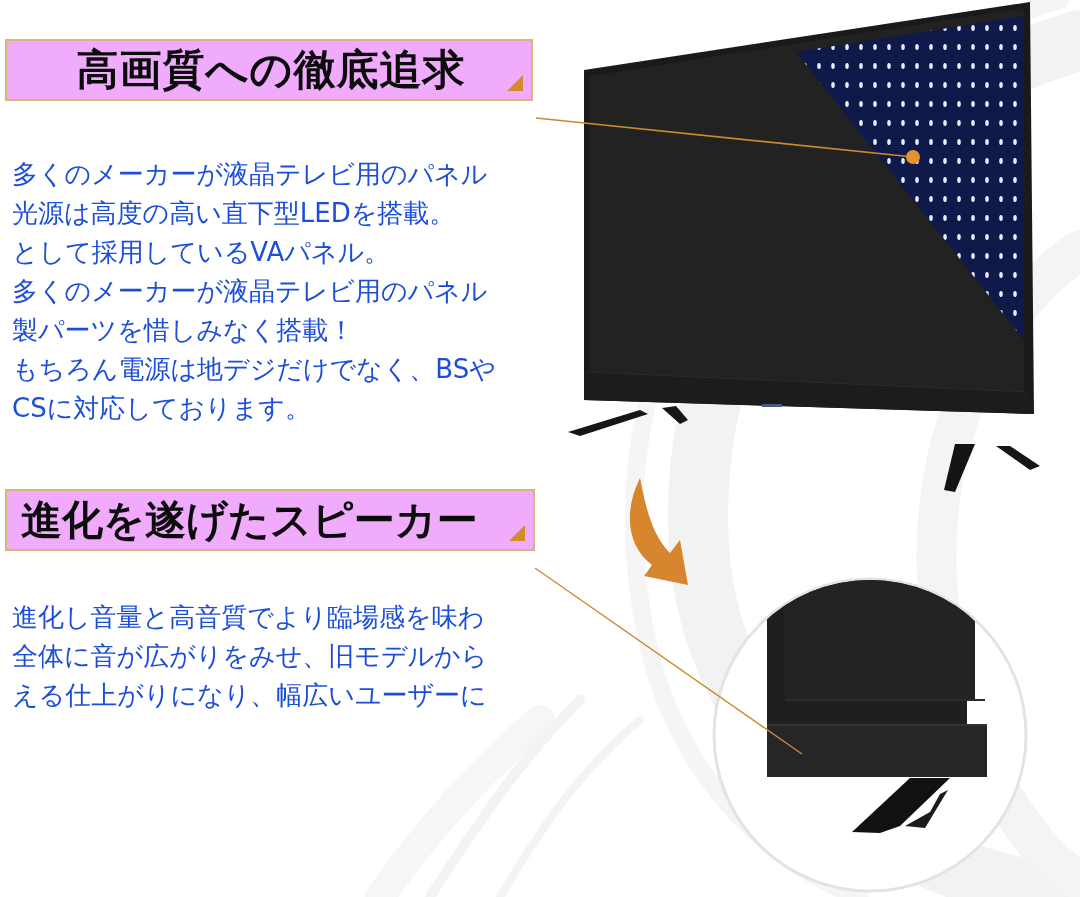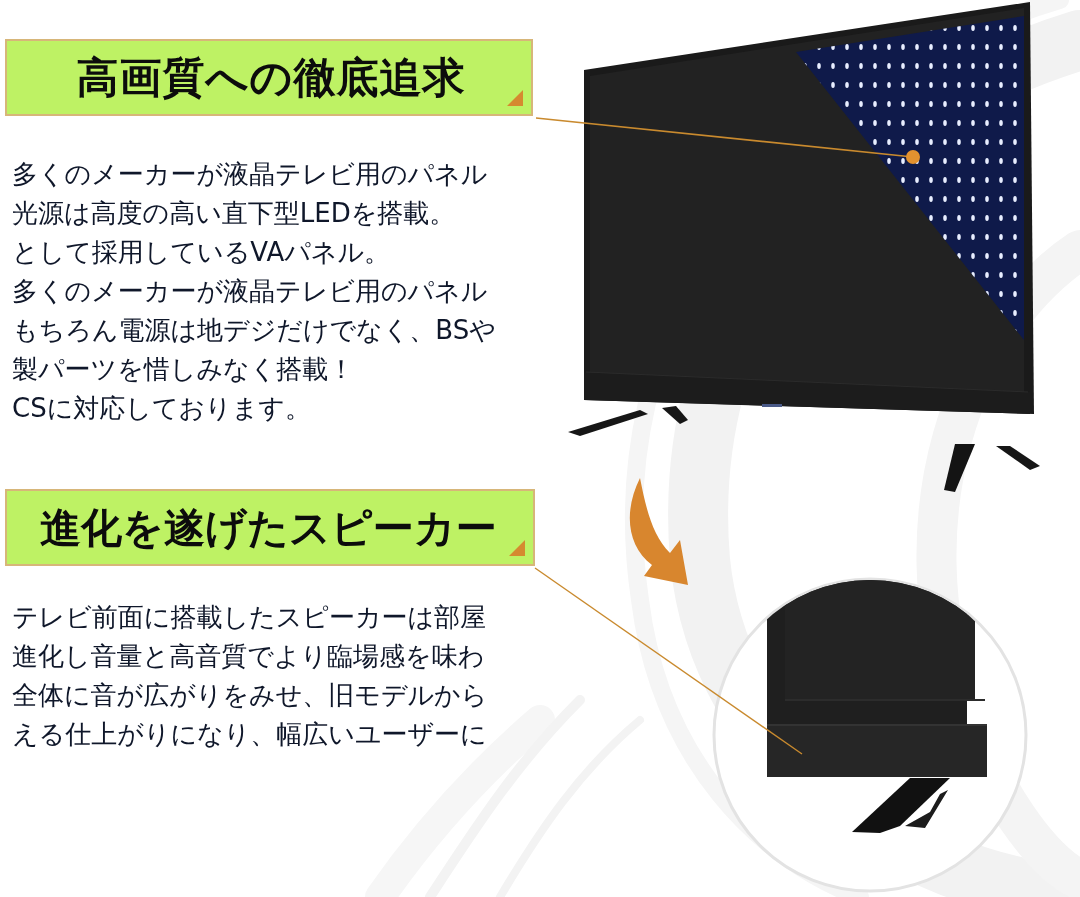--- a/index.html
+++ b/index.html
@@ -4,39 +4,39 @@
 <style>
   html, body { margin: 0; padding: 0; }
   body {
     width: 1080px; height: 897px; position: relative; overflow: hidden;
     background: #ffffff;
     font-family: "DejaVu Sans", "Liberation Sans", sans-serif;
     color: #111;
   }
   .bg-swirl { position: absolute; left: 0; top: 0; width: 1080px; height: 897px; z-index: 0; }
   .heading-box {
-    position: absolute; left: 5px; width: 528px; height: 77px;
-    border: 2px solid #d7b679; background: #bef264; box-sizing: border-box; z-index: 3;
+    position: absolute; left: 5px; width: 528px; height: 62px;
+    border: 2px solid #d7b679; background: #f0abfc; box-sizing: border-box; z-index: 3;
   }
   .heading-box .title {
     position: absolute; left: 0; right: 0; top: 50%; transform: translateY(-50%);
     font-size: 42px; font-weight: bold; letter-spacing: 1px; color: #0c0c0c;
     white-space: nowrap;
   }
   #box1 { top: 39px; }
   #box1 .title { text-align: center; padding-left: 4px; }
   #box2 { top: 489px; width: 530px; }
-  #box2 .title { left: 14px; text-align: left; font-size: 41px; letter-spacing: 0px; margin-left: 19px; }
+  #box2 .title { left: 14px; text-align: left; font-size: 41px; letter-spacing: 0px; }
   .corner-tri {
     position: absolute; right: 8px; bottom: 8px; width: 0; height: 0;
     border-left: 16px solid transparent; border-bottom: 16px solid #d58a30;
   }
   .body-text {
     position: absolute; left: 12px; z-index: 3;
-    font-size: 26px; line-height: 39px; color: #0f172a; white-space: nowrap;
+    font-size: 26px; line-height: 39px; color: #1d4ed8; white-space: nowrap;
   }
   #text1 { top: 155px; }
   #text2 { top: 598px; }
   .art { position: absolute; left: 0; top: 0; width: 1080px; height: 897px; z-index: 2; pointer-events: none; }
 </style>
 </head>
 <body>
 
 <svg class="bg-swirl" viewBox="0 0 1080 897">
   <g fill="none" stroke="#f2f2f2" stroke-linecap="round">
@@ -109,27 +109,26 @@
 
 <div class="heading-box" id="box1">
   <div class="title">高画質への徹底追求</div>
   <span class="corner-tri"></span>
 </div>
 <div class="body-text" id="text1">
   <div>多くのメーカーが液晶テレビ用のパネル</div>
   <div>光源は高度の高い直下型LEDを搭載。</div>
   <div>として採用しているVAパネル。</div>
   <div>多くのメーカーが液晶テレビ用のパネル</div>
+  <div>製パーツを惜しみなく搭載！</div>
   <div>もちろん電源は地デジだけでなく、BSや</div>
-  <div>製パーツを惜しみなく搭載！</div>
   <div>CSに対応しております。</div>
 </div>
 
 <div class="heading-box" id="box2">
   <div class="title">進化を遂げたスピーカー</div>
   <span class="corner-tri"></span>
 </div>
 <div class="body-text" id="text2">
-  <div>テレビ前面に搭載したスピーカーは部屋</div>
   <div>進化し音量と高音質でより臨場感を味わ</div>
   <div>全体に音が広がりをみせ、旧モデルから</div>
   <div>える仕上がりになり、幅広いユーザーに</div>
 </div>
 
 </body></html>

